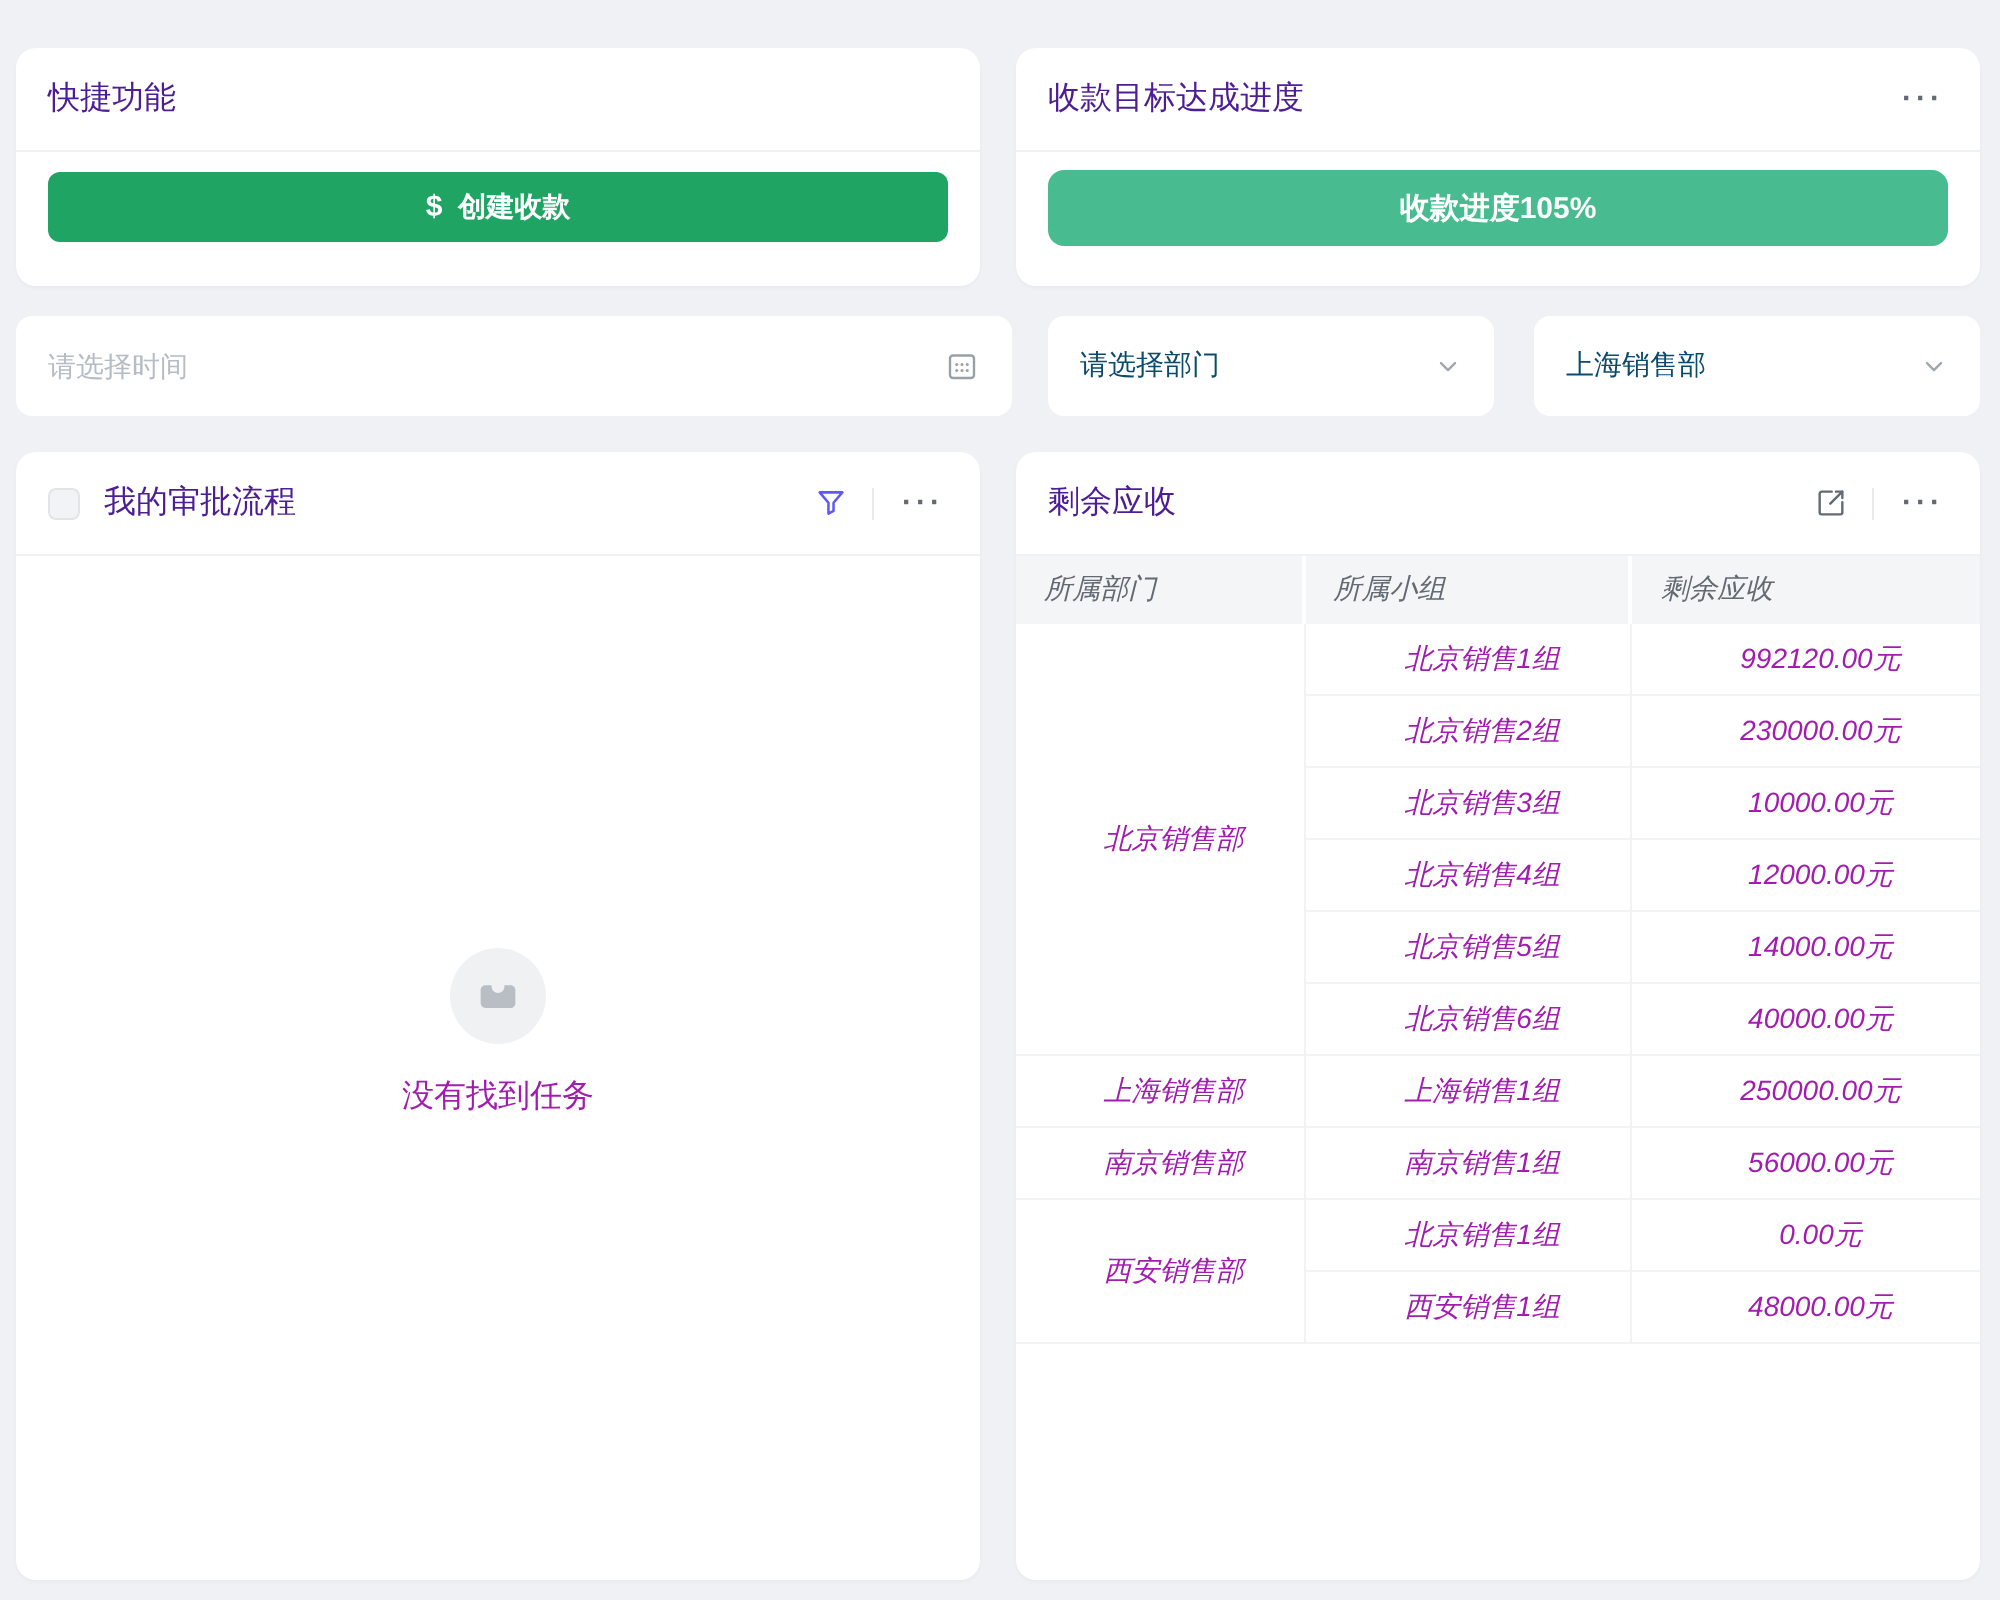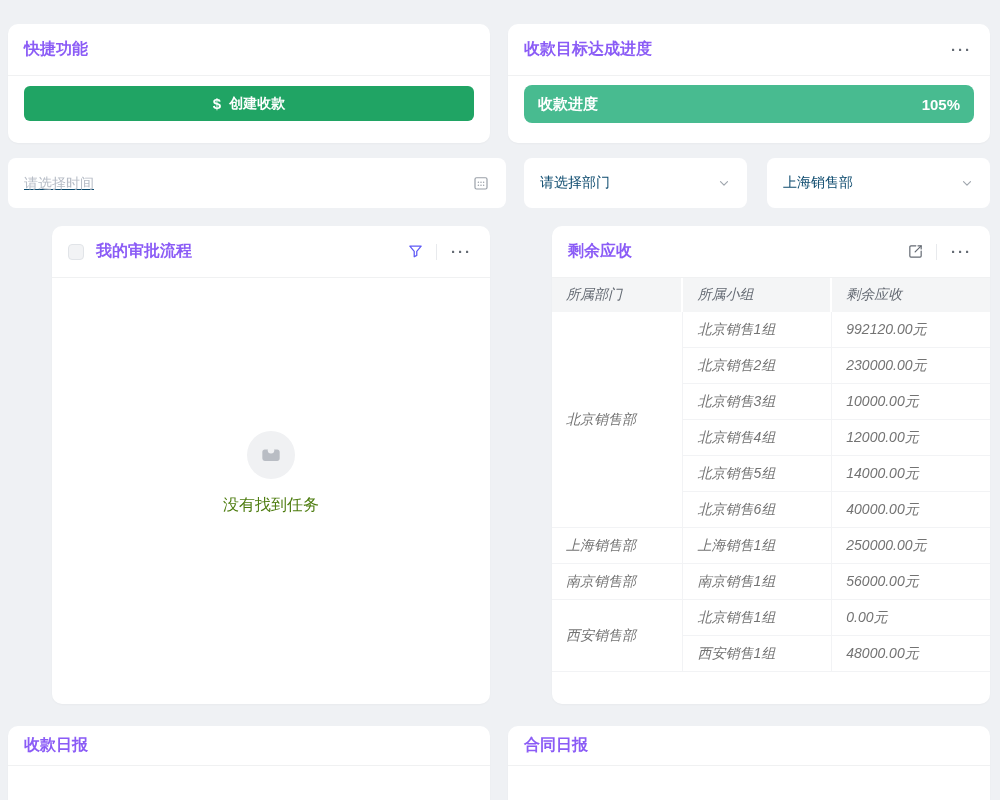--- a/index.html
+++ b/index.html
@@ -14,21 +14,21 @@
   .col { flex:1; min-width:0; }
   .card {
     background:#fff; border-radius:10px;
     box-shadow:0 1px 2px rgba(31,35,41,0.03);
     overflow:hidden;
   }
   .card-header {
     height:52px; display:flex; align-items:center;
     padding:0 16px; border-bottom:1px solid #f0f1f2;
   }
-  .card-title { font-size:16px; font-weight:700; color:#8b5cf6; }
+  .card-title { font-size:16px; font-weight:400; color:#4c1d95; }
   .header-actions { margin-left:auto; display:flex; align-items:center; gap:12px; }
   .ellipsis-btn {
     color:#646a73; font-size:15px; font-weight:700; letter-spacing:2px;
     cursor:pointer; line-height:1; padding:2px 2px;
   }
   .v-divider { width:1px; height:16px; background:#e8eaed; }
 
   
   .top-card { height:119px; }
   .btn-row { display:flex; gap:12px; padding:10px 16px 0 16px; }
@@ -39,73 +39,74 @@
     font-family:inherit;
   }
   .btn-green { background:var(--green-button,#20a464); }
   .btn-blue  { background:var(--blue-button,#45c2f5); }
   .dollar-glyph { font-size:15px; font-weight:700; }
 
   
   .progress-bar {
     margin:9px 16px 0 16px; height:38px; border-radius:8px;
     background:var(--progress-green,#48bb90);
-    display:flex; align-items:center; justify-content:space-between;
+    display:flex; align-items:center; justify-content:center;
     padding:0 14px; color:#fff; font-size:15px; font-weight:600;
   }
 
   
   .filters-row { margin-top:15px; margin-bottom:18px; }
   .field {
     background:#fff; border-radius:8px; height:50px;
     display:flex; align-items:center; padding:0 16px;
     cursor:pointer;
   }
   .field input {
     border:none; outline:none; flex:1; font-size:14px;
-    font-family:inherit; color:#0c4a6e; background:transparent;text-decoration:underline;
+    font-family:inherit; color:#0c4a6e; background:transparent;
   }
   .field input::placeholder { color:#b6bcc6; }
   .placeholder-text { flex:1; font-size:14px; color:#0c4a6e; }
   .selects { display:flex; gap:20px; }
   .selects .field { flex:1; }
 
   
-  .main-card { height:478px; display:flex; flex-direction:column;margin-left:44px; }
+  .main-card { height:564px; display:flex; flex-direction:column; }
   .checkbox {
     width:16px; height:16px; border-radius:4px;
     background:#f2f3f5; border:1px solid #e1e4e8; margin-right:12px;
     cursor:pointer; flex:none;
   }
   .empty-area {
     flex:1; display:flex; flex-direction:column; align-items:center;
     justify-content:center; margin-top:-36px;
   }
   .empty-circle {
     width:48px; height:48px; border-radius:50%; background:#f0f1f3;
     display:flex; align-items:center; justify-content:center;
   }
-  .empty-text { margin-top:16px; font-size:16px; color:#4d7c0f; }
+  .empty-text { margin-top:16px; font-size:16px; color:#a21caf; }
 
   
   .table-wrap { flex:1; overflow:hidden;font-style:italic; }
   table { width:100%; border-collapse:separate; border-spacing:0; table-layout:fixed; }
   col.c1 { width:30%; } col.c2 { width:34%; } col.c3 { width:36%; }
   thead th {
     background:#f4f5f6; height:34px; text-align:left;
     font-size:14px; font-weight:400; color:#646a73;
     padding:0 0 0 14px; border-right:2px solid #fff;
   }
   thead th:last-child { border-right:none; }
   tbody td {
-    height:36px; font-size:14px; color:#737373;
+    height:36px; font-size:14px; color:#a21caf;
     padding:0 0 0 14px;
     border-bottom:1px solid #f2f3f5;
     border-right:1px solid #f2f3f5;
     background:#fff;
+    text-align:center;
   }
   tbody td:last-child { border-right:none; }
   td.dept-cell { vertical-align:middle; }
 
   
   .bottom-row { margin-top:22px; }
   .bottom-card { height:140px; }
   .bottom-card .card-header { height:40px; }
 
   .icon-btn { cursor:pointer; display:flex; align-items:center; }

